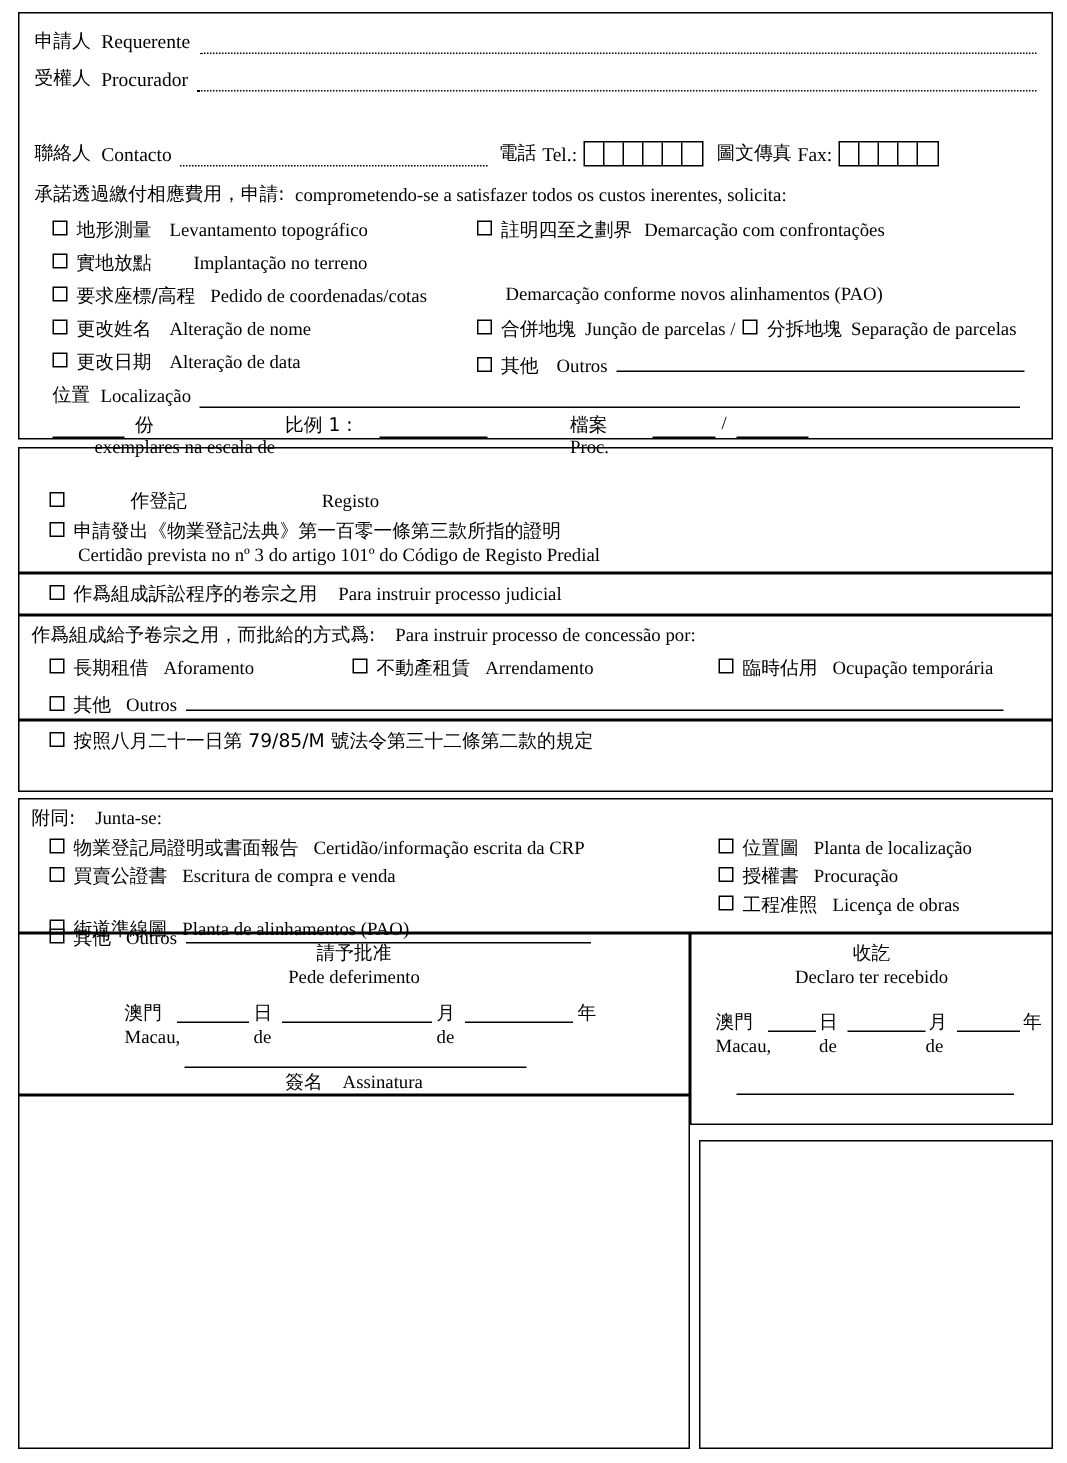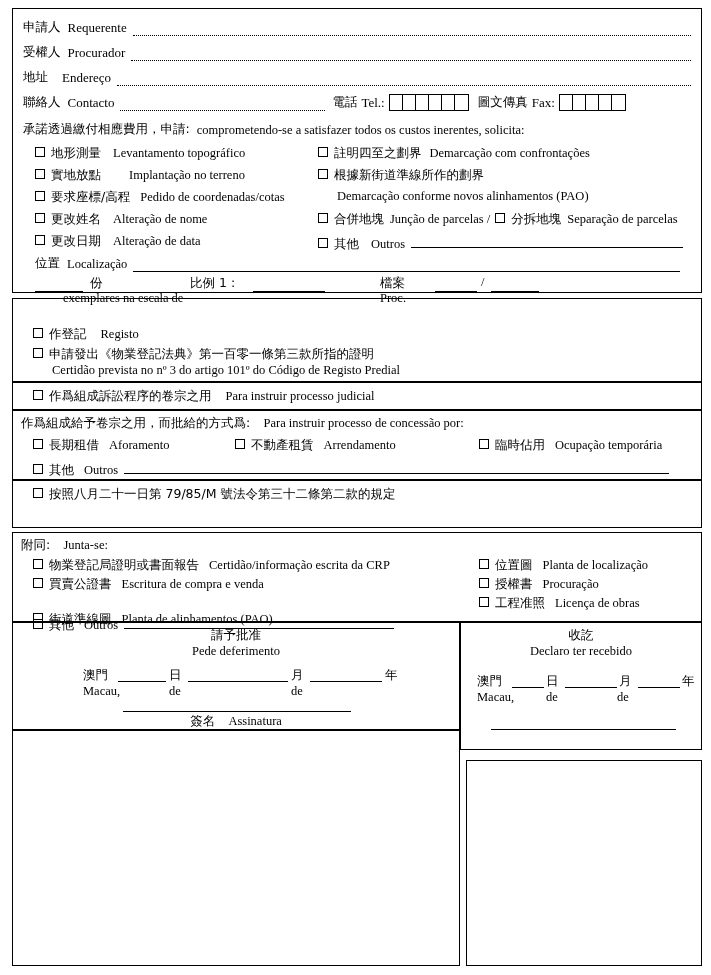--- a/index.html
+++ b/index.html
@@ -102,26 +102,20 @@
       <span class="dotline"></span>
     </div>
 
     <div class="row-line" style="left:10px; top:35px; width:668px;">
       <span class="lbl-cn">受權人</span>
       <span class="sp"></span>
       <span class="lbl-pt">Procurador</span>
       <span class="dotline"></span>
     </div>
 
-    <div class="row-line" style="left:10px; top:60px; width:668px;">
-      <span class="lbl-cn">地址</span>
-      <span class="sp" style="width:14px"></span>
-      <span class="lbl-pt">Endereço</span>
-      <span class="dotline"></span>
-    </div>
 
     <div class="row-line" style="left:10px; top:85px; width:668px;">
       <span class="lbl-cn">聯絡人</span>
       <span class="sp"></span>
       <span class="lbl-pt">Contacto</span>
       <span class="dotline" style="max-width:205px"></span>
       <span class="sp"></span>
       <span class="lbl-cn">電話</span>
       <span class="sp" style="width:4px"></span>
       <span class="lbl-pt">Tel.:</span>
@@ -165,24 +159,20 @@
       <span class="cn txt">註明四至之劃界</span>
       <span class="sp" style="width:8px"></span>
       <span class="pt txt">Demarcação com confrontações</span>
     </div>
 
     <div class="opt" style="position:absolute; left:22px; top:158px;">
       <span class="cb"></span>
       <span class="cn txt">實地放點</span>
       <span class="sp" style="width:28px"></span>
       <span class="pt txt">Implantação no terreno</span>
-    </div>
-    <div class="opt" style="position:absolute; left:305px; top:158px;">
-      <span class="cb"></span>
-      <span class="cn txt">根據新街道準線所作的劃界</span>
     </div>
 
     <div class="opt" style="position:absolute; left:22px; top:180px;">
       <span class="cb"></span>
       <span class="cn txt">要求座標/高程</span>
       <span class="sp" style="width:10px"></span>
       <span class="pt txt">Pedido de coordenadas/cotas</span>
     </div>
     <div class="opt" style="position:absolute; left:324px; top:180px;">
       <span class="pt txt">Demarcação conforme novos alinhamentos (PAO)</span>
@@ -235,21 +225,21 @@
       <span class="cn" style="position:absolute; left:345px; top:-2px;">檔案</span>
       <span style="position:absolute; left:400px; top:0; display:inline-block; width:42px; border-bottom:1px solid #000; height:14px;"></span>
       <span class="pt" style="position:absolute; left:446px; top:-2px;">/</span>
       <span style="position:absolute; left:456px; top:0; display:inline-block; width:48px; border-bottom:1px solid #000; height:14px;"></span>
       <span class="pt" style="position:absolute; left:28px; top:14px;">exemplares na escala de</span>
       <span class="pt" style="position:absolute; left:345px; top:14px;">Proc.</span>
     </div>
   </div>
 
   <div class="sect" style="left:12px; top:298px; width:690px; height:84px;">
-    <div class="opt" style="position:absolute; left:20px; top:27px;">
+    <div class="opt" style="position:absolute; left:20px; top:27px;gap:38px;">
       <span class="cb"></span>
       <span class="cn txt">作登記</span>
       <span class="sp" style="width:14px"></span>
       <span class="pt txt">Registo</span>
     </div>
     <div class="opt" style="position:absolute; left:20px; top:47px;">
       <span class="cb"></span>
       <span class="cn txt">申請發出《物業登記法典》第一百零一條第三款所指的證明</span>
     </div>
     <div style="position:absolute; left:39px; top:64px;">

